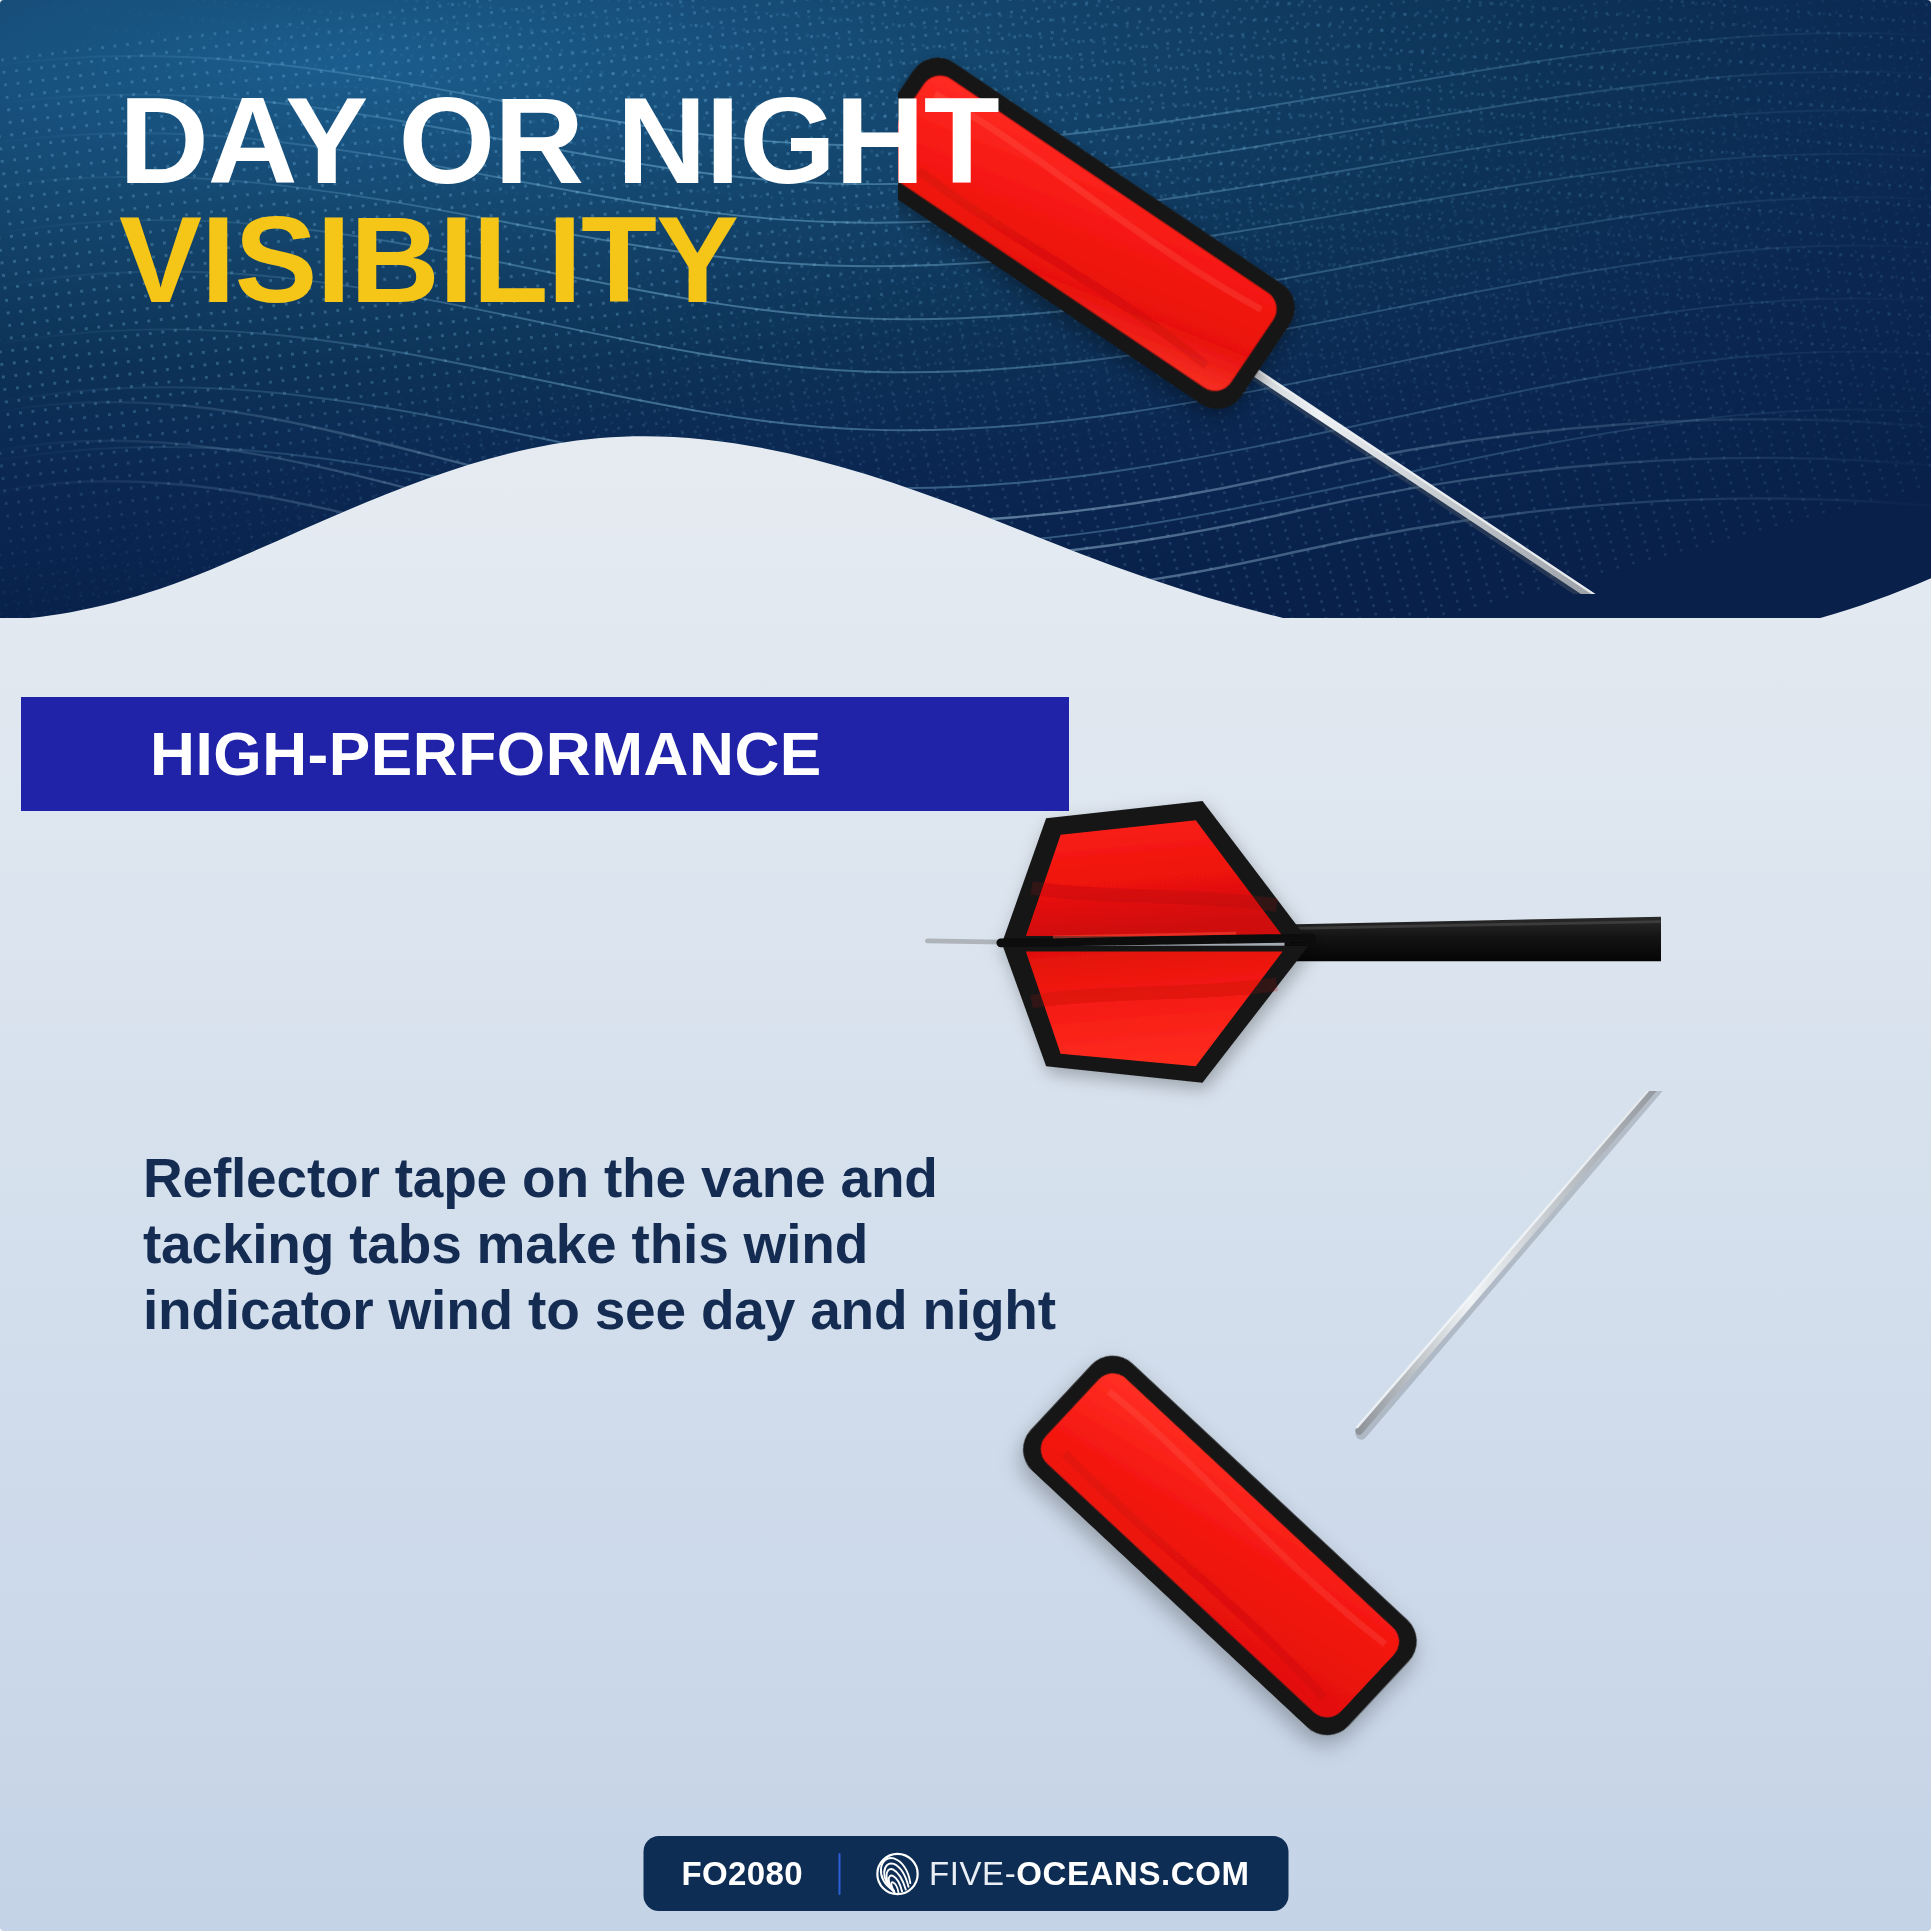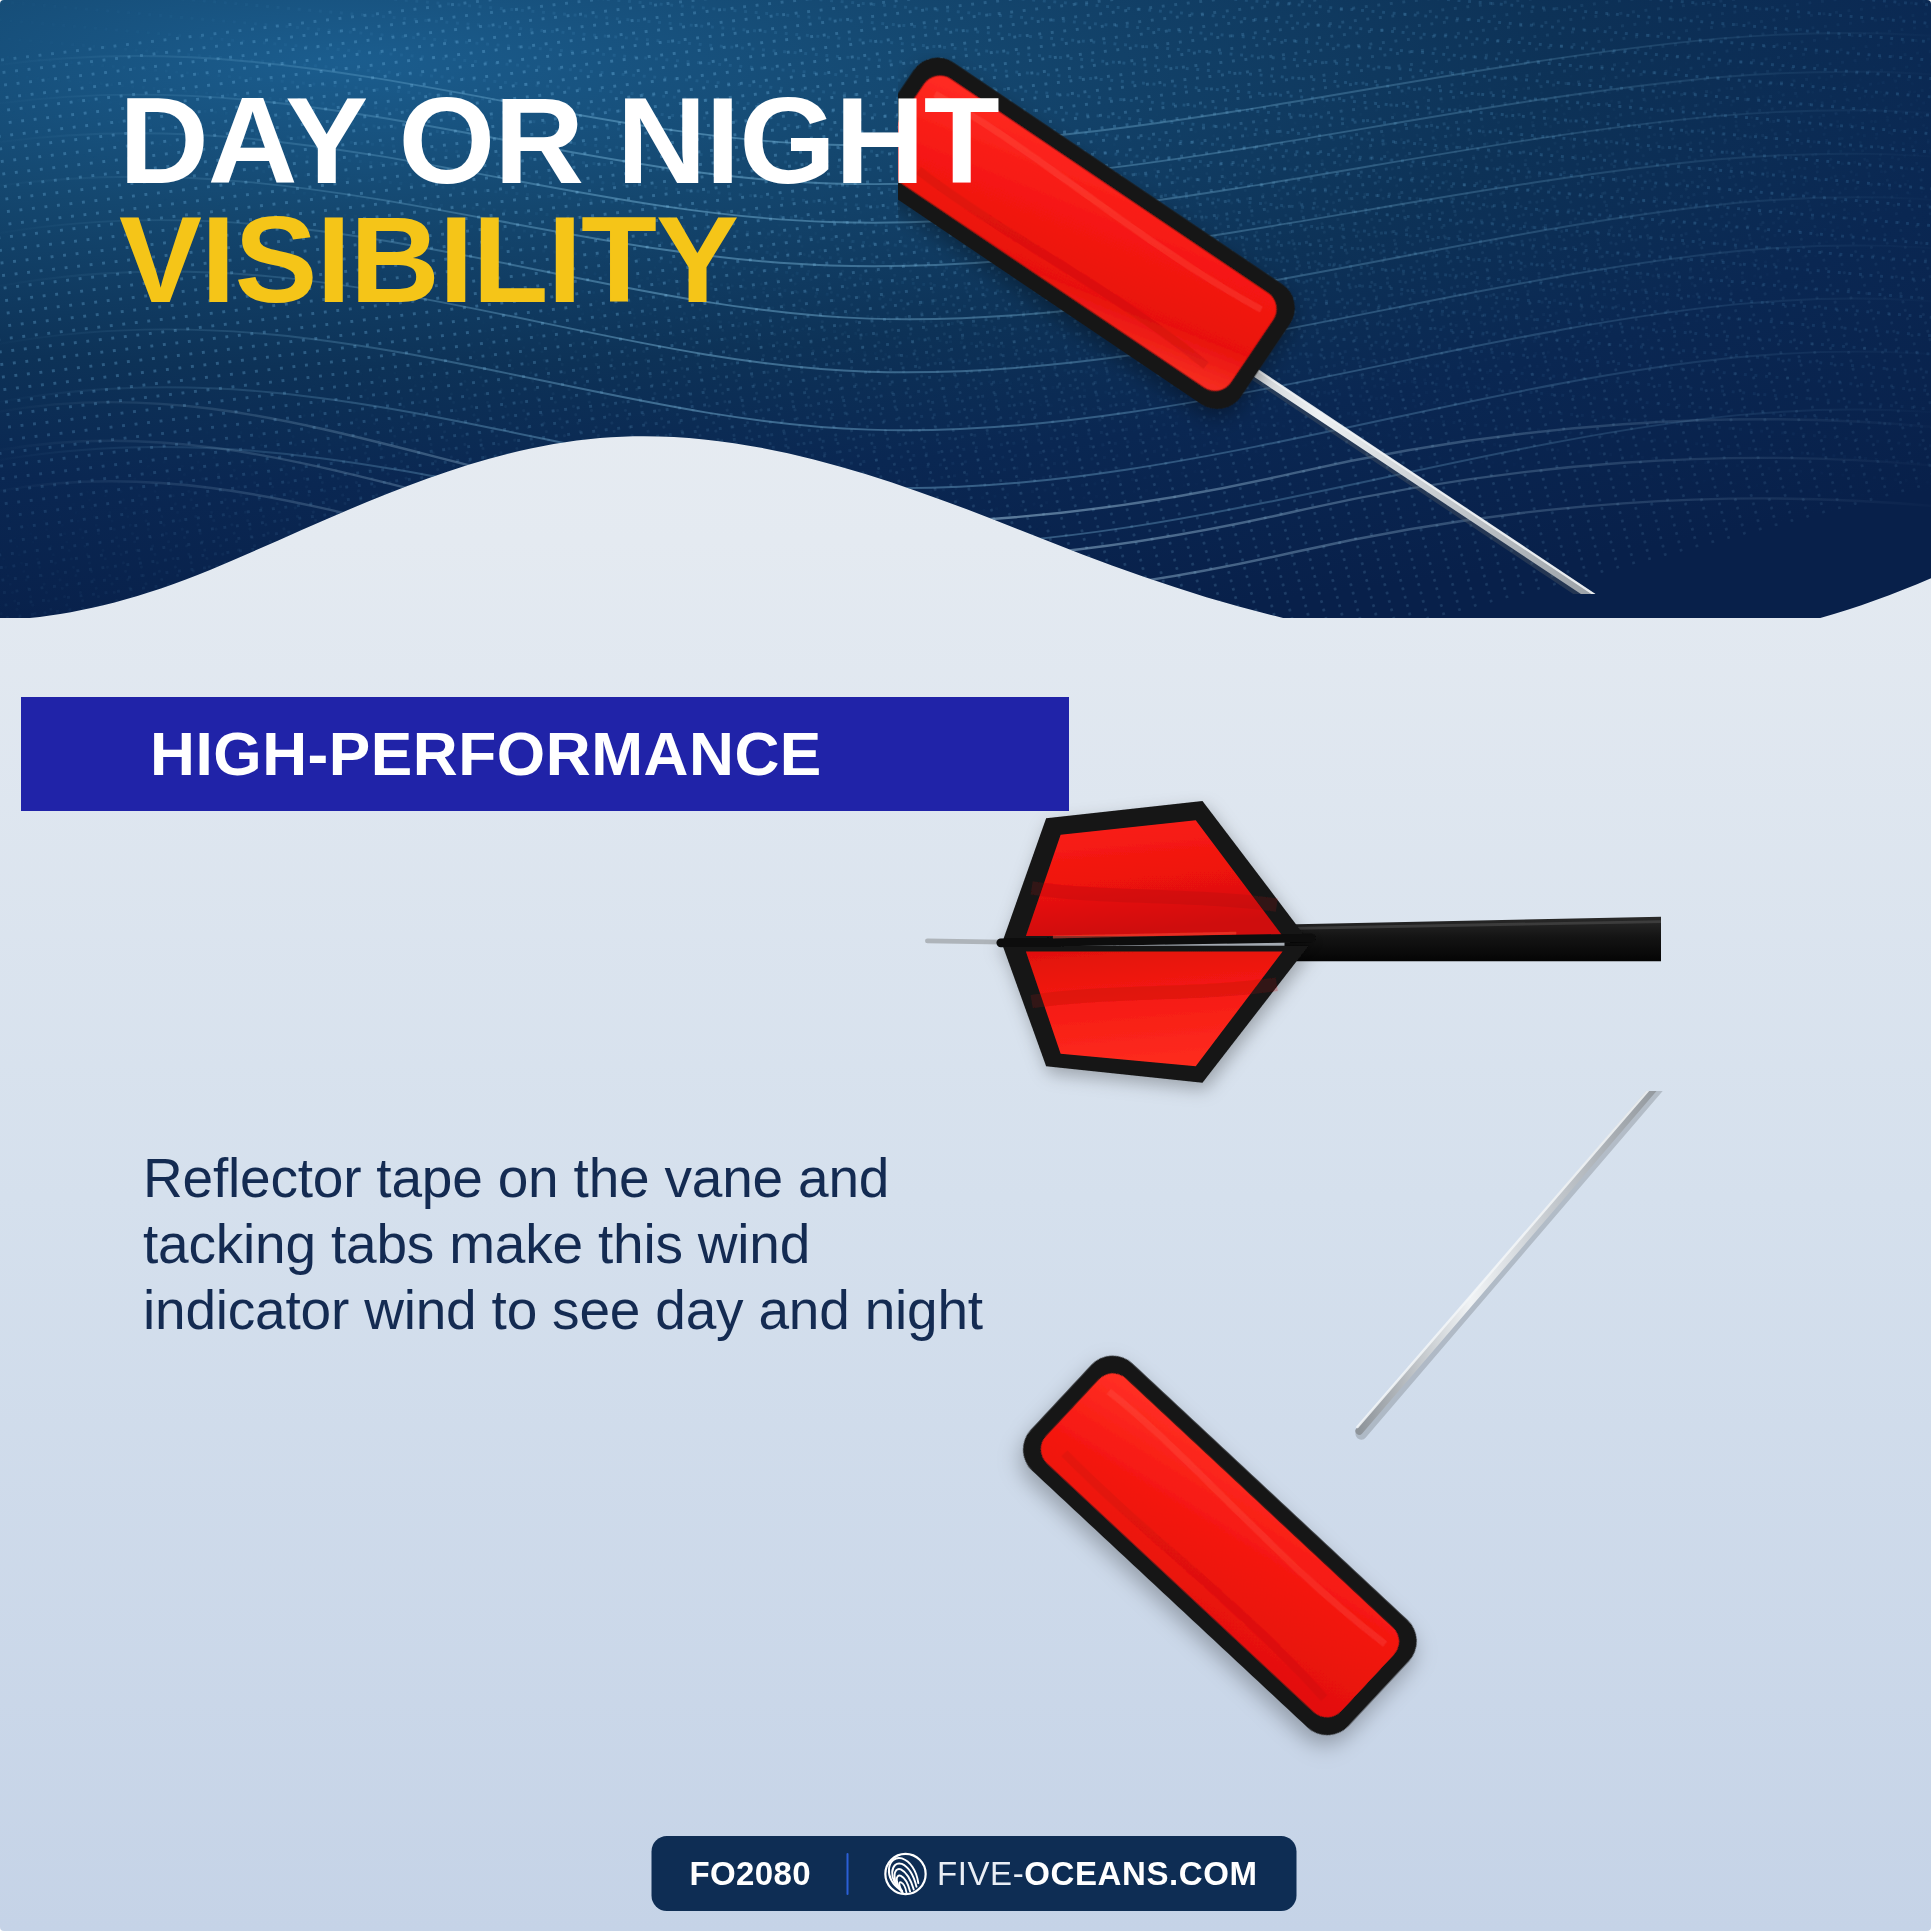--- a/index.html
+++ b/index.html
@@ -94,37 +94,36 @@
     margin-left:129px;
     transform:scaleX(1.02);
     transform-origin:left center;
     white-space:nowrap;
   }
 
   
   #body-copy{
     position:absolute; left:143px; top:1145px; width:927px; z-index:6;
     color:#142b52;
-    font-weight:400;
+    font-weight:700;
     font-size:55px;
     line-height:1.20;
     letter-spacing:-0.2px;
     transform:scaleX(1.0);
   }
   #body-copy .ln{ display:block; white-space:nowrap; }
 
   
   #footer-pill{
     position:absolute; left:50%; transform:translateX(-50%);
     top:1836px; width:645px; height:75px;
     background:#0e2d54;
     border-radius:15.4px;
     display:flex; align-items:center; justify-content:center;
     z-index:8;
-    margin-left:8px;
   }
   #sku{
     color:#ffffff; font-weight:700; font-size:33px; letter-spacing:0.4px;
   }
   #pill-divider{
     width:2.9px; height:42px; background:#2a5fd6; margin:0 35px; border-radius:1.9px;
   }
   #brand-wrap{ display:flex; align-items:center; gap:9px; }
   #shell-icon{ width:44px; height:44px; display:block; }
   #brand-text{ font-size:33px; letter-spacing:0.6px; white-space:nowrap; }

